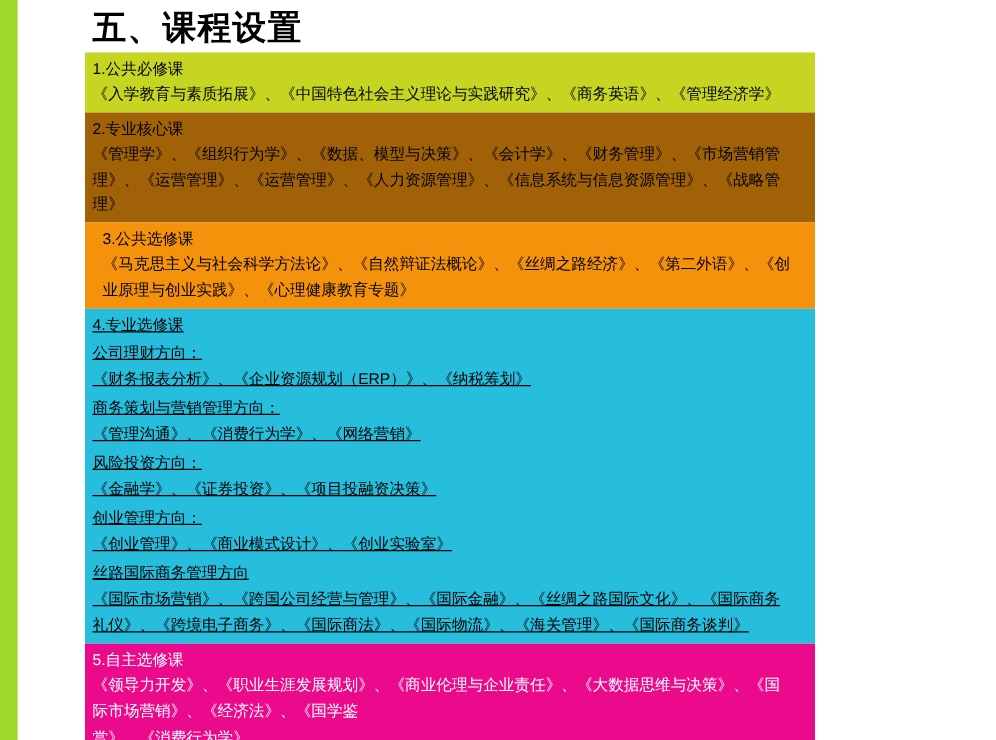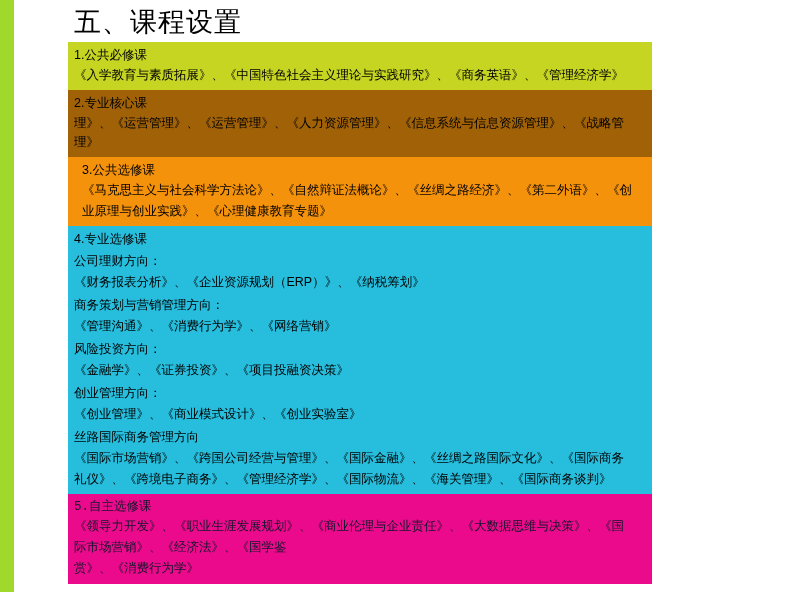--- a/index.html
+++ b/index.html
@@ -35,21 +35,21 @@
     left: 14px;
     top: 0;
     width: 783px;
     height: 592px;
   }
   .title {
     position: absolute;
     left: 60px;
     top: 4px;
     font-size: 27px;
-    font-weight: normal;
+    font-weight: bold;
     color: #000000;
     letter-spacing: 1px;
   }
   .blocks {
     position: absolute;
     left: 54px;
     top: 42px;
     width: 584px;
   }
   .block {
@@ -64,31 +64,30 @@
   }
   .block-line {
     font-size: 12.5px;
     line-height: 19px;
     color: #000;
     padding: 1px 0 1px 0;
   }
   .b1 { background: #c6d422; }
   .b2 { background: #a16207; }
   .b3 { background: #f5920b; padding-left: 14px; }
-  .b4 { background: #27bedd; }
+  .b4 { background: #27bedd; text-decoration: underline; }
   .b5 { background: #ec0a8c; }
 
   .b4 .sub-head {
     font-size: 12.5px;
     line-height: 19px;
     padding: 3px 0 1px 0;
   }
   .b5 .block-head, .b5 .block-line {
-    color: #0f172a;
-    font-family: Liberation Mono, monospace;
+    color: #ffffff;
   }
   .b5 {
     overflow: hidden;
   }
 </style>
 </head>
 <body>
 
 <div class="left-bar">
   <div class="left-bar-inner"></div>
@@ -100,20 +99,21 @@
 
   <div class="blocks">
 
     <div class="block b1">
       <div class="block-head">1.公共必修课</div>
       <div class="block-line">《入学教育与素质拓展》、《中国特色社会主义理论与实践研究》、《商务英语》、《管理经济学》</div>
     </div>
 
     <div class="block b2">
       <div class="block-head">2.专业核心课</div>
+      <div class="block-line">《管理学》、《组织行为学》、《数据、模型与决策》、《会计学》、《财务管理》、《市场营销管</div>
       <div class="block-line">理》、《运营管理》、《运营管理》、《人力资源管理》、《信息系统与信息资源管理》、《战略管理》</div>
     </div>
 
     <div class="block b3">
       <div class="block-head">3.公共选修课</div>
       <div class="block-line">《马克思主义与社会科学方法论》、《自然辩证法概论》、《丝绸之路经济》、《第二外语》、《创</div>
       <div class="block-line">业原理与创业实践》、《心理健康教育专题》</div>
     </div>
 
     <div class="block b4">
@@ -126,21 +126,21 @@
       <div class="block-line">《管理沟通》、《消费行为学》、《网络营销》</div>
 
       <div class="sub-head">风险投资方向：</div>
       <div class="block-line">《金融学》、《证券投资》、《项目投融资决策》</div>
 
       <div class="sub-head">创业管理方向：</div>
       <div class="block-line">《创业管理》、《商业模式设计》、《创业实验室》</div>
 
       <div class="sub-head">丝路国际商务管理方向</div>
       <div class="block-line">《国际市场营销》、《跨国公司经营与管理》、《国际金融》、《丝绸之路国际文化》、《国际商务</div>
-      <div class="block-line">礼仪》、《跨境电子商务》、《管理经济学》、《国际物流》、《海关管理》、《国际商务谈判》</div>
+      <div class="block-line">礼仪》、《跨境电子商务》、《国际商法》、《国际物流》、《海关管理》、《国际商务谈判》</div>
     </div>
 
     <div class="block b5">
       <div class="block-head">5.自主选修课</div>
       <div class="block-line">《领导力开发》、《职业生涯发展规划》、《商业伦理与企业责任》、《大数据思维与决策》、《国</div>
       <div class="block-line">际市场营销》、《经济法》、《国学鉴</div>
       <div class="block-line">赏》、《消费行为学》</div>
     </div>
 
   </div>

